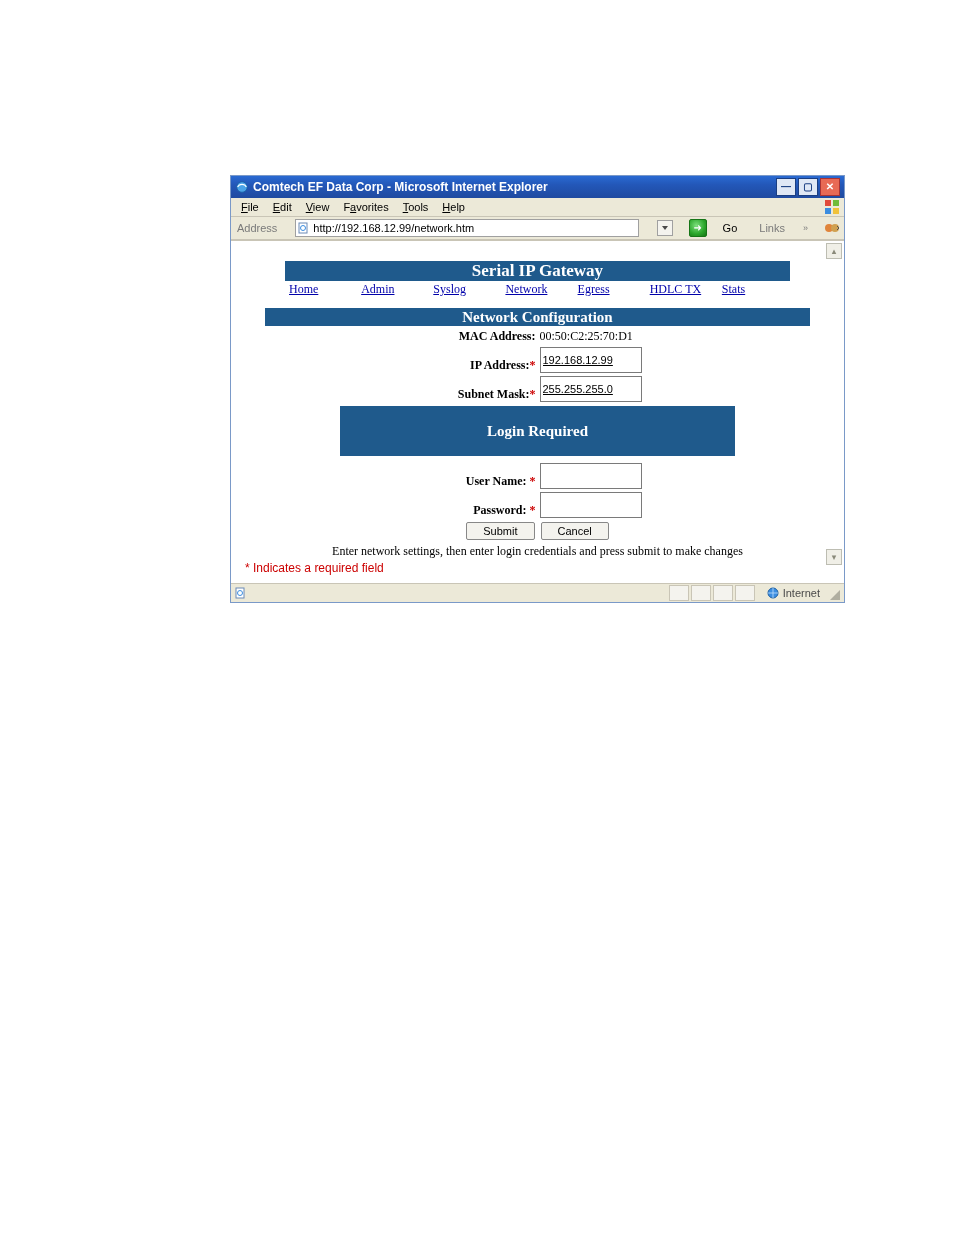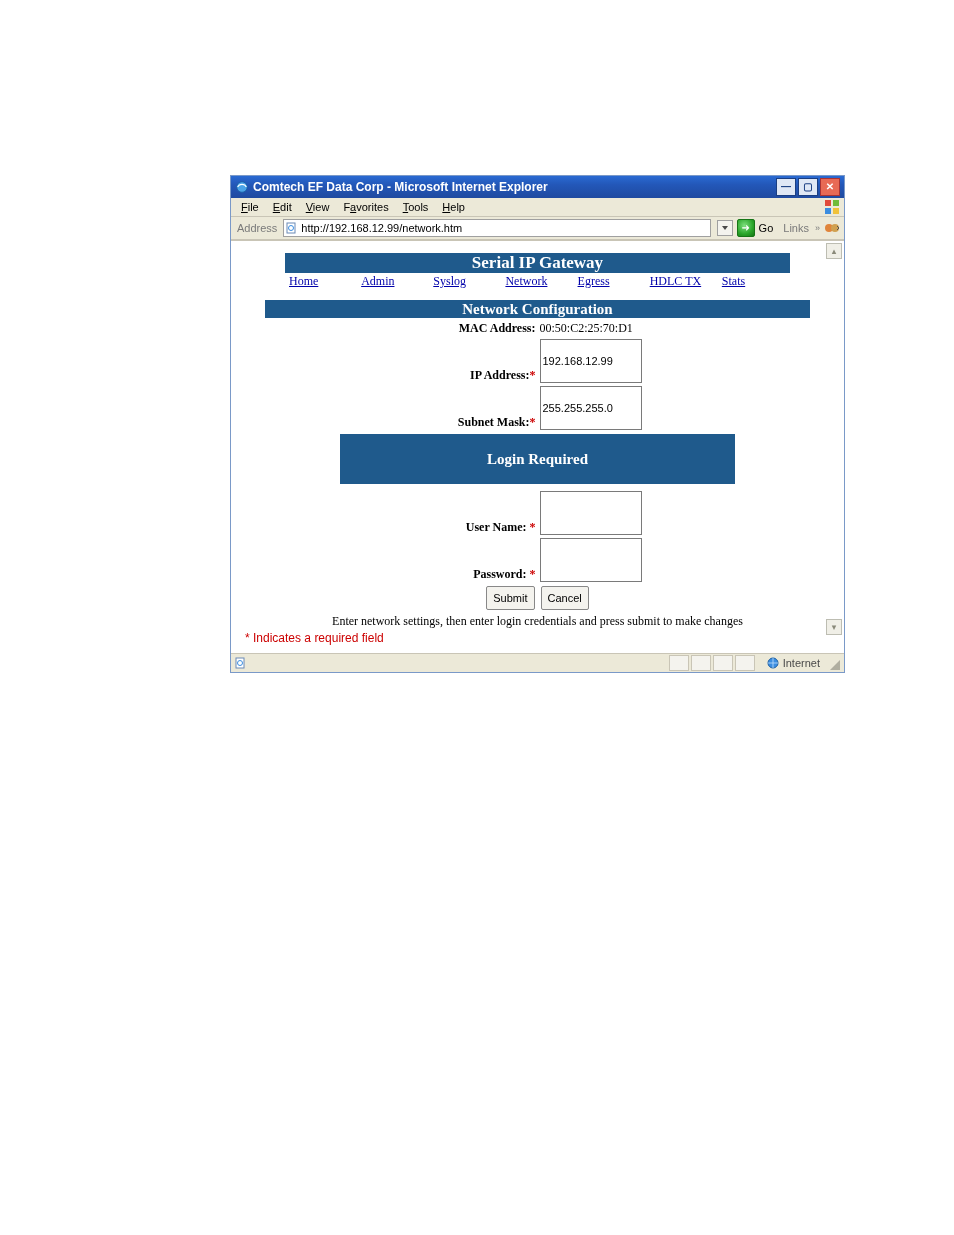--- a/index.html
+++ b/index.html
@@ -52,21 +52,21 @@
   .menubar .menu-item {
     padding:1px 6px; font-size:11px; color:#000;
   }
   .menubar .menu-item .u { text-decoration: underline; }
   .menubar .logo {
     position:absolute; right:4px; top:1px; width:16px; height:16px;
   }
   .logo svg { width:16px; height:16px; }
   .addrbar {
     background:#ece9d8; padding:2px 4px; display:flex; align-items:center;
-    border-bottom:1px solid #c9c5b6; gap:4px;
+    border-bottom:1px solid #c9c5b6; gap:16px;
   }
   .addrbar .label { color:#7a7a7a; padding:0 2px; }
   .addrbar .fieldwrap {
     flex:1; display:flex; align-items:center; background:#fff;
     border:1px solid #a0a0a0; height:16px; padding:0 2px; gap:3px;
   }
   .addrbar .page-ico { width:12px; height:12px; display:inline-block; }
   .addrbar .url { flex:1; font-size:11px; color:#000; white-space:nowrap; overflow:hidden; }
   .addrbar .dd { width:14px; height:14px; border:1px solid #a0a0a0; background:#f4f3ee;
     display:flex; align-items:center; justify-content:center; margin-left:2px;}
@@ -93,21 +93,21 @@
   .scroll-down { bottom:18px; }
   
   .page {
     padding: 0 10px 4px 10px;
     font-family: "Times New Roman", Times, serif;
     font-size: 12px;
   }
   .banner {
     background:#1f5a8c; color:#fff; text-align:center;
     font-weight:bold; font-size:17px; padding:0;
-    margin: 4px 40px 0 40px;
+    margin: 12px 40px 0 40px;
     line-height:20px;
   }
   .subbanner {
     background:#1f5a8c; color:#fff; text-align:center;
     font-weight:bold; font-size:15px; padding:0;
     margin: 10px 20px 0 20px; line-height:18px;
   }
   .loginbanner {
     background:#1f5a8c; color:#fff; text-align:center;
     font-weight:bold; font-size:15px; padding:16px;
@@ -121,26 +121,27 @@
   .tabs .tab {
     flex:1; padding:1px 4px; font-size:12px;
     color:#0000aa; text-decoration:underline;
   }
   .formarea { text-align:center; }
   .row { margin-top:3px; display:flex; align-items:flex-end; justify-content:center; }
   .row .k { width:200px; text-align:right; padding-right:4px; font-weight:bold; font-size:12px; font-family:"Times New Roman",Times,serif;}
   .row .v { width:200px; text-align:left; font-size:12px; font-family:"Times New Roman",Times,serif;}
   .row .req { color:#c00; }
   .row input.text {
-    width:96px; border:1px solid #7a7a7a; font-size:11px; padding:14px 2px; height:14px;
+    width:96px; border:1px solid #7a7a7a; font-size:11px; padding:5px 2px; height:14px;
     font-family: "Tahoma","Arial",sans-serif;
+    text-decoration: underline;
   }
   .btnrow { margin-top:4px; display:flex; justify-content:center; gap:6px; }
   .btnrow button {
-    font-size:11px; padding:0 6px; height:24px;
+    font-size:11px; padding:0 16px; height:18px;
     background:#f4f3ee; border:1px solid #888; border-radius:2px;
     font-family:"Tahoma","Arial",sans-serif;
   }
   .note { text-align:center; font-size:12px; margin-top:4px; font-family:"Times New Roman",Times,serif;}
   .note2 { text-align:left; font-size:12px; color:#c00; margin-top:2px; font-family:Liberation Sans, sans-serif;}
   
   .statusbar {
     height:18px; background:#ece9d8; border-top:1px solid #c9c5b6;
     display:flex; align-items:center; font-size:11px; color:#4a4a4a;
     padding:0 4px;

